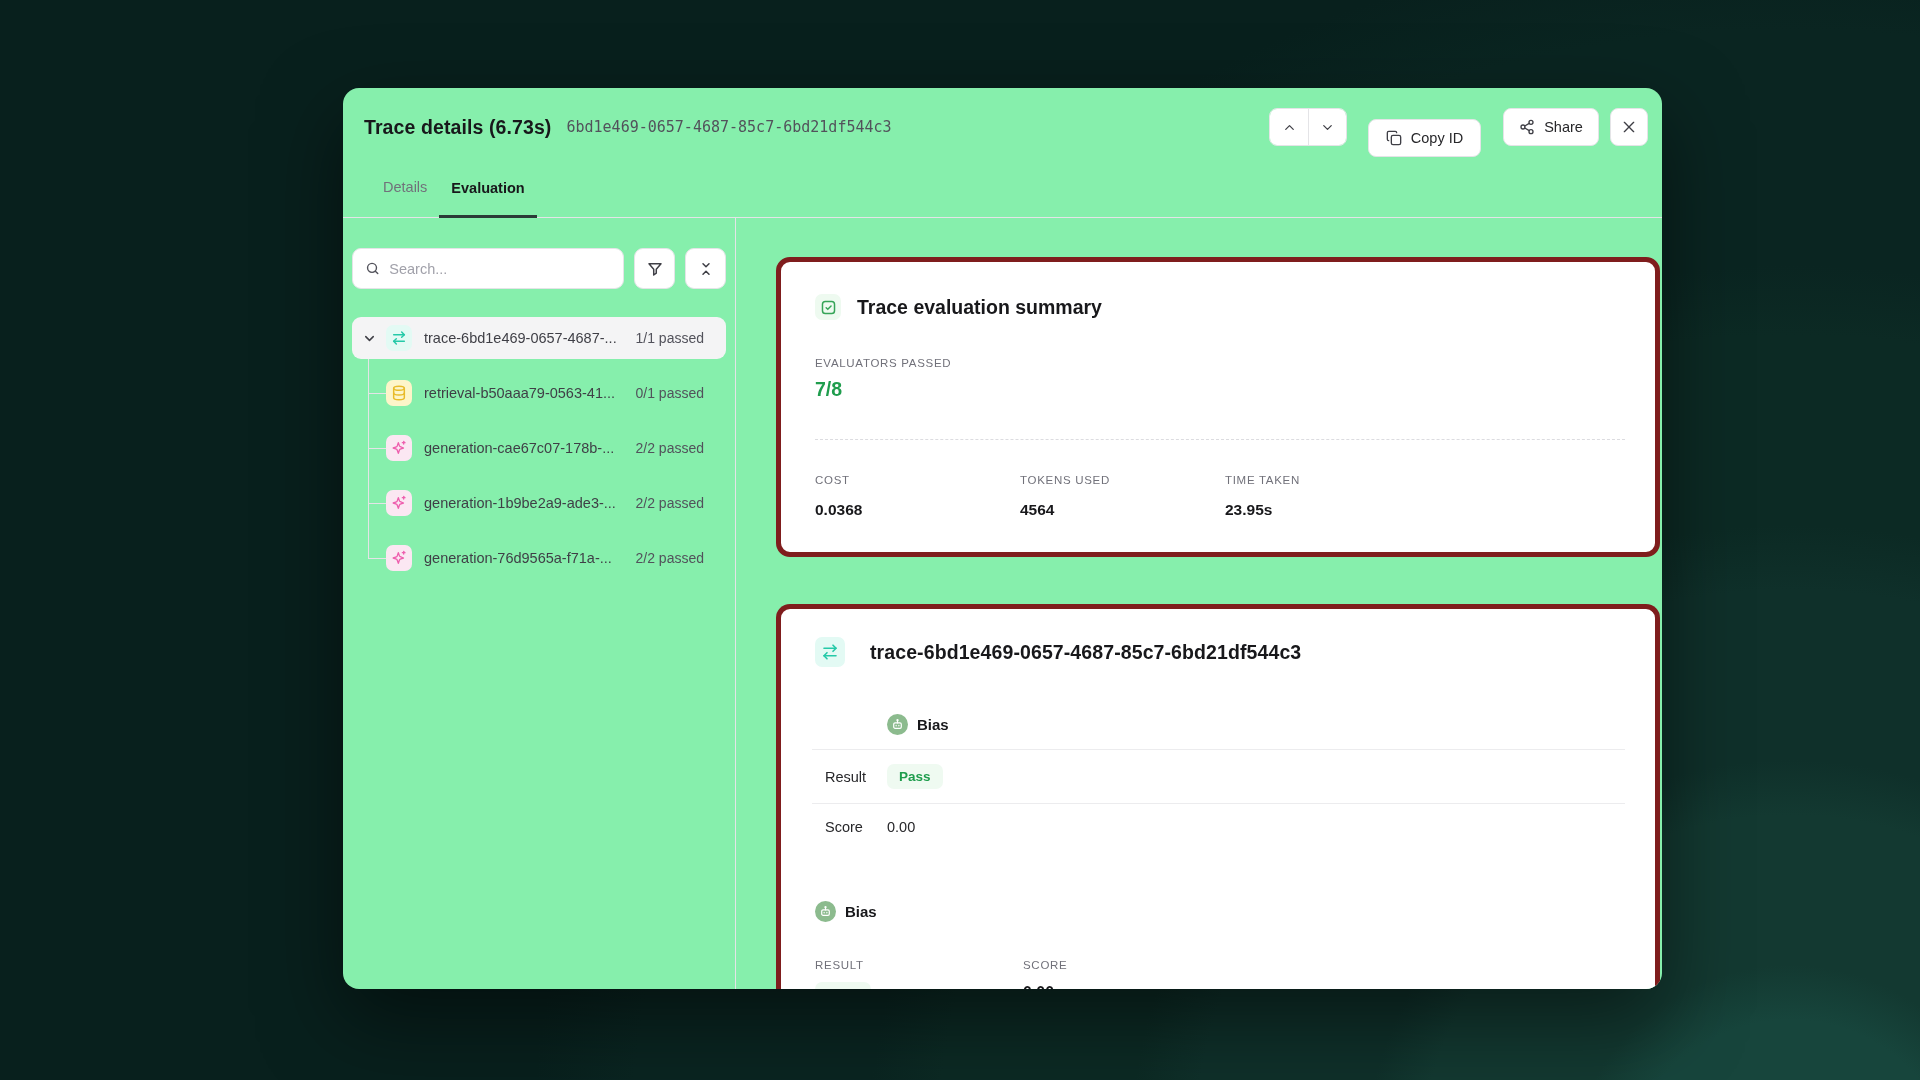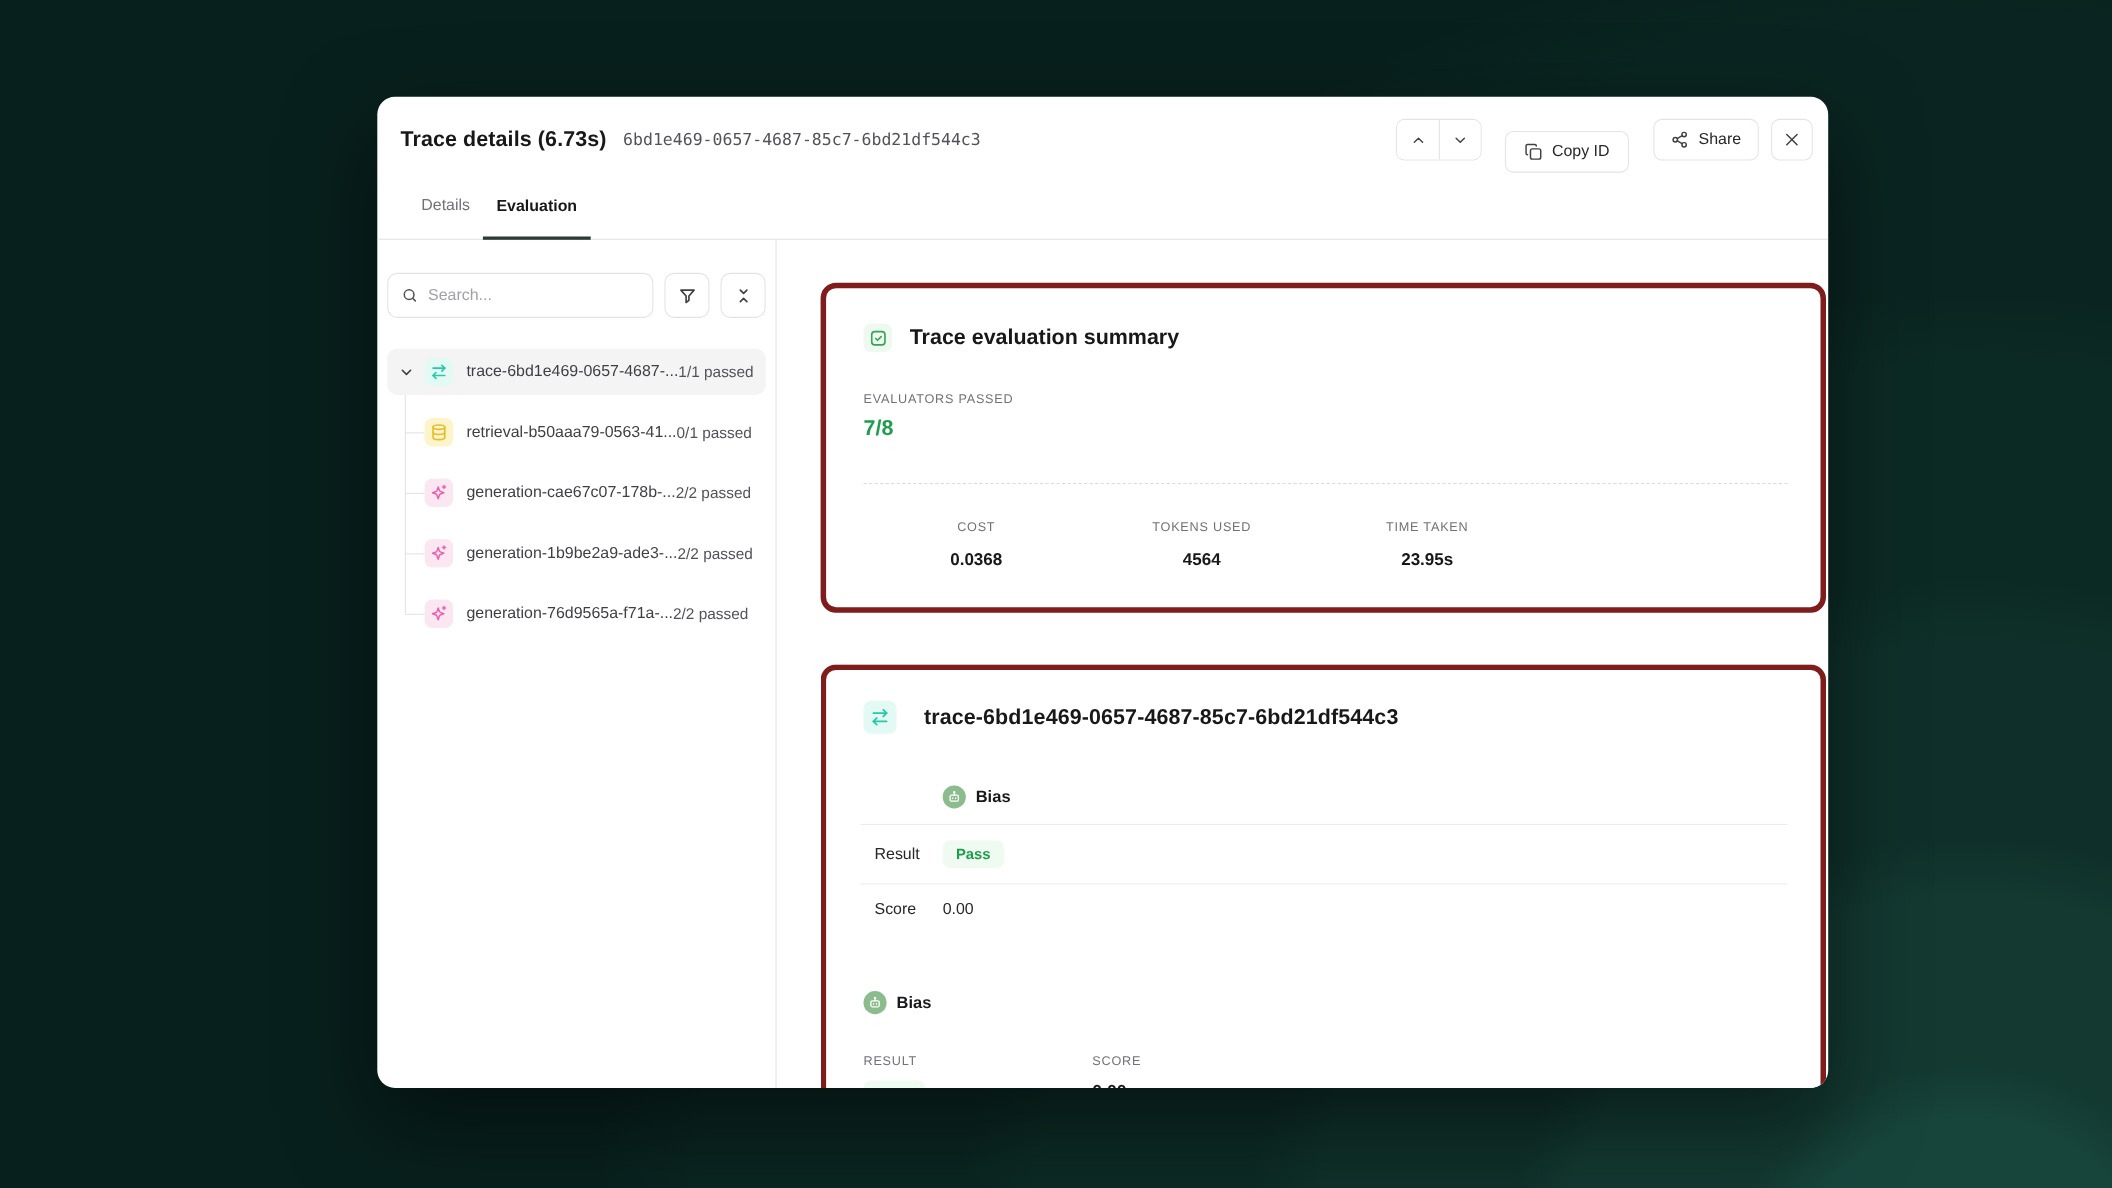--- a/index.html
+++ b/index.html
@@ -12,21 +12,21 @@
         #17453c 0px, #17453c 170px,
         #133931 225px, #133931 375px,
         #0f302a 430px, #0f302a 600px,
         #0c2a24 665px, #0c2a24 855px,
         #0a2521 925px, #0a2521 1160px,
         #08201d 1260px, #08201d 2400px);
     position:relative;
   }
   .modal {
     position:absolute; left:343px; top:88px; width:1319px; height:901px;
-    background:#ffffff; border-radius:16px; overflow:hidden;
+    background:#86efac; border-radius:16px; overflow:hidden;
     box-shadow:0 30px 80px rgba(0,0,0,.5);
     display:flex; flex-direction:column;
   }
   
   .modal-header { height:58px; flex:0 0 auto; display:flex; align-items:center; padding:20px 14px 0 21px; }
   .title { font-size:19.5px; font-weight:700; color:#18181b; letter-spacing:.1px; }
   .trace-id { margin-left:15px; font-family:"DejaVu Sans Mono", monospace; font-size:15px; color:#52525b; }
   .header-actions { margin-left:auto; display:flex; align-items:center; }
   .btn { display:flex; align-items:center; justify-content:center; gap:9px; height:38px;
          background:#fff; border:1px solid #e4e4e7; border-radius:8px; cursor:pointer;
@@ -39,21 +39,21 @@
   .btn-close { width:38px; margin-left:11px; gap:0; }
   .icon-stroke { stroke:#3f3f46; fill:none; stroke-width:2; stroke-linecap:round; stroke-linejoin:round; }
   
   .tabs { margin-top:31px; height:41px; display:flex; align-items:flex-end; padding-left:28px;
           border-bottom:1px solid #e4e4e7; flex:0 0 auto; }
   .tab { font-size:14.5px; padding:2px 12px 0 12px; height:100%; display:flex; align-items:flex-start; cursor:pointer; }
   .tab.inactive { color:#71717a; font-weight:500; }
   .tab.active { color:#18181b; font-weight:600; border-bottom:3px solid #2b3a37; margin-bottom:-1px; padding-top:2px; }
   
   .modal-body { flex:1; display:flex; min-height:0; }
-  .sidebar { width:363px; flex:0 0 auto; border-right:1px solid #e4e4e7; padding:30px 9px 0 9px; }
+  .sidebar { width:393px; flex:0 0 auto; border-right:1px solid #e4e4e7; padding:30px 9px 0 9px; }
   .search-row { display:flex; gap:10px; }
   .search-box { flex:1; height:41px; border:1px solid #e4e4e7; border-radius:9px; display:flex; align-items:center; padding:0 12px; gap:9px; background:#fff; }
   .search-box input { border:none; outline:none; font-size:14.5px; color:#27272a; width:100%; font-family:"Liberation Sans", sans-serif; background:transparent; }
   .search-box input::placeholder { color:#a1a1aa; }
   .sq-btn { width:41px; height:41px; border:1px solid #e4e4e7; border-radius:9px; background:#fff; display:flex; align-items:center; justify-content:center; cursor:pointer; }
   .tree { margin-top:28px; position:relative; }
   .tree-row { height:42px; border-radius:9px; display:flex; align-items:center; padding:0 22px 0 8px; margin-bottom:13px; cursor:pointer; position:relative; z-index:1; }
   .tree-row.selected { background:#f4f4f5; }
   .twisty { width:18px; display:flex; align-items:center; justify-content:center; flex:0 0 auto; }
   .spacer { width:18px; flex:0 0 auto; }
@@ -67,21 +67,21 @@
   
   .content { flex:1; padding:39px 2px 0 40px; min-width:0; }
   .card { border:5px solid #7f1d1d; border-radius:14px; background:#fff; }
   .card-1 { padding:32px 30px 33px 34px; }
   .card-head { display:flex; align-items:center; gap:16px; }
   .badge-icon { width:26px; height:26px; border-radius:7px; display:flex; align-items:center; justify-content:center; background:#eefaf0; flex:0 0 auto; }
   .card-title { font-size:19.5px; font-weight:700; color:#18181b; }
   .kicker { font-size:11.5px; font-weight:500; letter-spacing:.7px; color:#71717a; }
   .big-green { margin-top:9px; font-size:19.5px; font-weight:700; color:#1f9d4d; }
   .dash-div { border-top:1px dashed #dcdce0; margin-top:38px; }
-  .stats { display:flex; margin-top:34px;text-align:center; }
+  .stats { display:flex; margin-top:34px; }
   .stat { width:205px; }
   .stat-value { margin-top:15px; font-size:15.5px; font-weight:700; color:#18181b; }
   .card-2 { margin-top:47px; padding:28px 30px 0 34px; border-bottom:none; border-bottom-left-radius:0; border-bottom-right-radius:0; min-height:400px; }
   .trace-head { display:flex; align-items:center; gap:25px; }
   .trace-head .node-icon { margin-left:0; width:30px; height:30px; }
   .trace-title { font-size:19.5px; font-weight:700; color:#18181b; letter-spacing:.1px; }
   .bias-head { display:flex; align-items:center; gap:9px; margin-top:47px; margin-left:72px; }
   .bias-head.flush { margin-left:0; margin-top:51px; }
   .bot-circle { width:21px; height:21px; border-radius:50%; background:#8cbb8e; display:flex; align-items:center; justify-content:center; flex:0 0 auto; }
   .bias-name { font-size:15px; font-weight:600; color:#18181b; }

